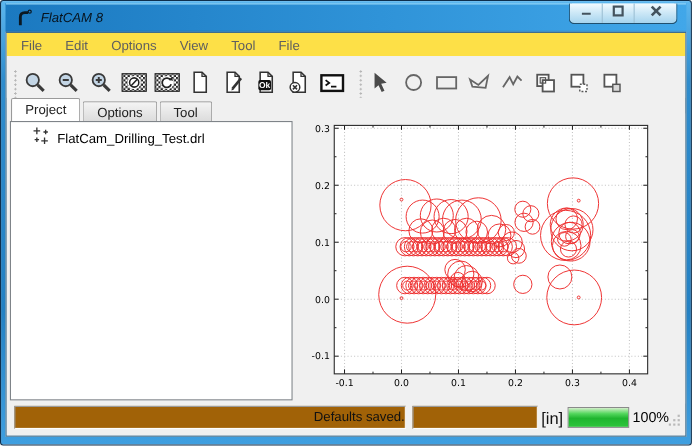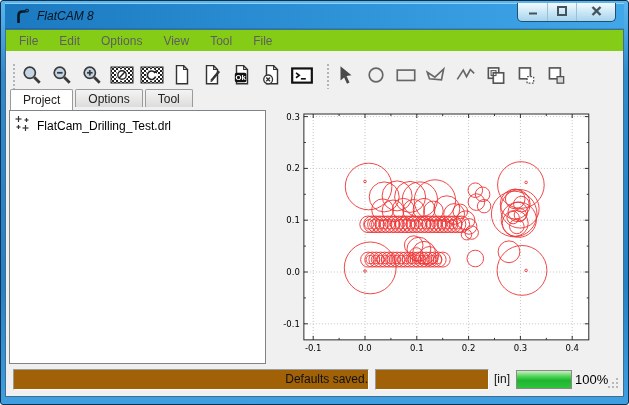--- a/index.html
+++ b/index.html
@@ -17,49 +17,49 @@
              border:1px solid #20506f; border-top:none; border-radius:0 0 5px 5px; overflow:hidden; }
   .capbtn { width:29px; height:100%; display:flex; align-items:center; justify-content:center;
             border-left:1px solid #9dc0d4; }
   .capbtn:first-child { border-left:none; }
   .capbtn.close { width:39px; }
   
   #client { position:absolute; left:4px; right:4px; top:28px; bottom:7px;
             background:#f0f0f0; border:1px solid #3f6e8e; overflow:hidden; }
   
   #menubar { position:absolute; left:0; top:0; right:0; height:21px; display:flex;
-             align-items:center; padding-left:13px; gap:21px; background:#84cc16; }
+             align-items:center; padding-left:13px; gap:21px; background:#fde047; }
   .menu-item { font-size:12px; color:#5f5f5f; }
   
   #toolbar { position:absolute; left:0; top:21px; right:0; height:38px; background:#f0f0f0;
              display:flex; align-items:flex-end; }
   .tgrip { width:4px; height:26px; margin:0 4px 0 6px;
            background-image:radial-gradient(circle, #b5b5b5 35%, transparent 40%);
            background-size:4px 4px; }
   .tbtn { width:24px; height:26px; margin-right:6px; display:flex; align-items:center;
           justify-content:center; background:transparent; border:none; }
   
-  #tabbar { position:absolute; left:4px; top:59px; height:21px; display:flex; align-items:flex-start; }
+  #tabbar { position:absolute; left:4px; top:59px; height:21px; display:flex; align-items:flex-end; }
   .tab { height:18px; padding:0 12px; margin-right:2px; display:flex; align-items:center;
          font-size:12px; color:#222; border:1px solid #9a9a9a; border-bottom:none;
          border-radius:2px 2px 0 0; background:linear-gradient(180deg,#f4f4f4,#dcdcdc); }
   .tab.active { height:21px; background:#fff; position:relative; z-index:2; }
   #tree-panel { position:absolute; left:3px; top:80px; width:257px; bottom:32px;
                 background:#fff; border:1px solid #7f8489; }
-  .tree-item { display:flex; align-items:center; gap:6px; padding:4px 2px 0 4px; }
+  .tree-item { display:flex; align-items:center; gap:6px; padding:4px 2px 0 19px; }
   .tree-label { font-size:12px; color:#000; }
   
   #plot { position:absolute; left:263px; top:73px; }
   
   #statusbar { position:absolute; left:0; right:0; bottom:0; height:30px; }
   .sunken { position:absolute; top:3px; height:21px; background:#a16207;
             border:1px solid; border-color:#9b9b9b #fdfdfd #fdfdfd #9b9b9b;text-align:right; }
   #status-msg { left:7px; width:356px; font-size:12px; color:#111; line-height:19px; padding-left:4px; }
   #status-aux { left:369px; width:114px; }
-  #units-label { position:absolute; left:484px; top:6px; font-size:12px; color:#111; width:24px; text-align:center; }
+  #units-label { position:absolute; left:484px; top:6px; font-size:15px; color:#111; width:24px; text-align:center; }
   #progress { position:absolute; left:510px; top:4px; width:56px; height:19px;
               border:1px solid #8a8a8a; background:#e6e6e6; }
   #progress-fill { height:100%; background:linear-gradient(180deg,#cdeec4 0%,#52d65c 30%,#1fb52f 55%,#2dc53c 100%); }
   #progress-label { position:absolute; left:569px; top:6px; font-size:13px; color:#000; }
   #resize-grip { position:absolute; right:4px; bottom:3px; }
 </style>
 </head>
 <body>
 
 <div id="win">

